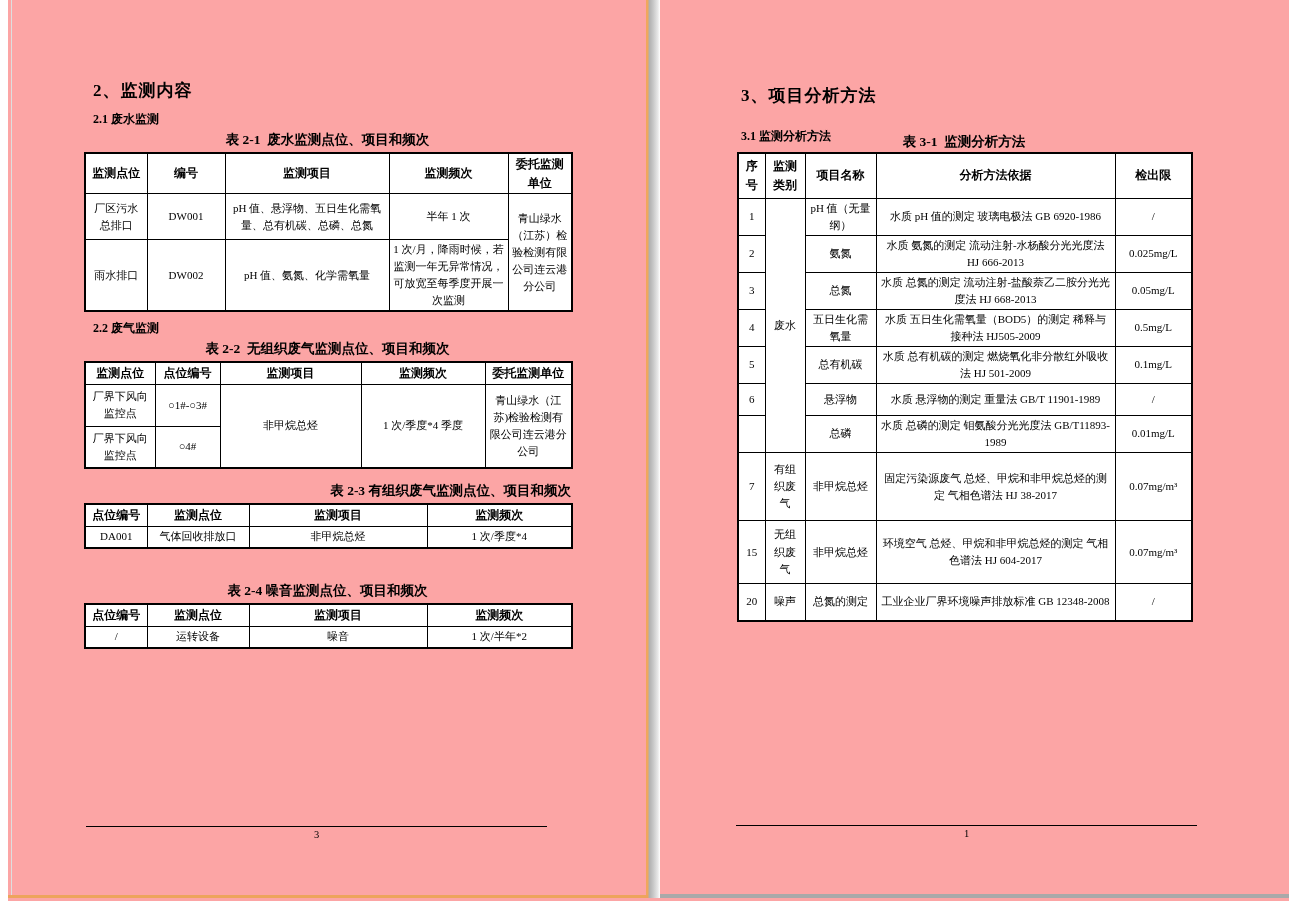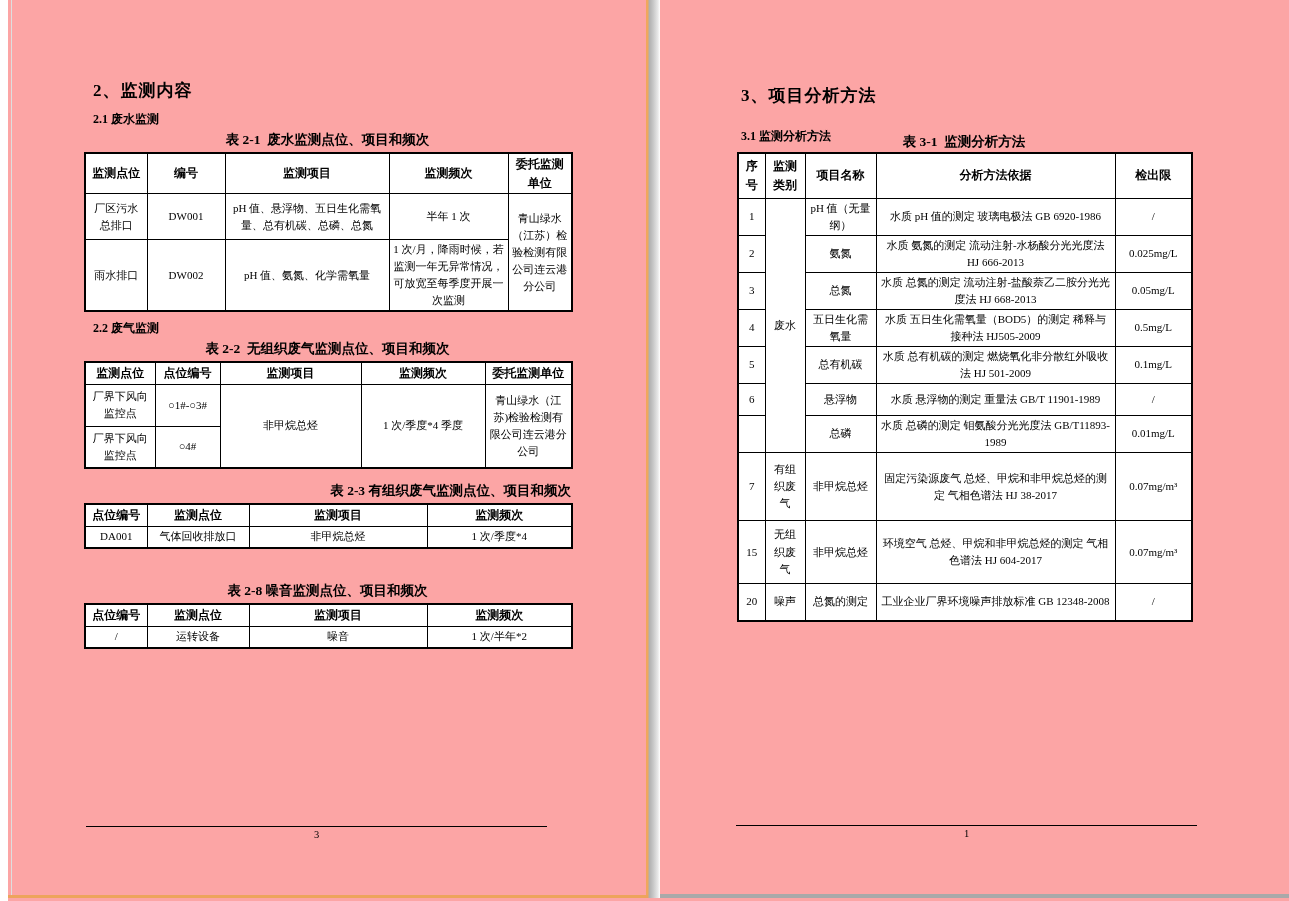--- a/index.html
+++ b/index.html
@@ -130,21 +130,21 @@
         </tr>
         <tr style="height:22px">
           <td>DA001</td>
           <td>气体回收排放口</td>
           <td>非甲烷总烃</td>
           <td>1 次/季度*4</td>
         </tr>
       </tbody>
     </table>
 
-    <div class="abs tbl-caption" style="left:76px; top:582px; width:487px;">表 2-8 噪音监测点位、项目和频次</div>
+    <div class="abs tbl-caption" style="left:76px; top:582px; width:487px;">表 2-4 噪音监测点位、项目和频次</div>
     <table class="tbl" style="left:76px; top:603px; width:487px;">
       <colgroup>
           <col style="width:62px">
           <col style="width:102px">
           <col style="width:178px">
           <col style="width:145px">
         </colgroup>
       <tbody>
         <tr style="height:21px">
           <th>点位编号</th>

